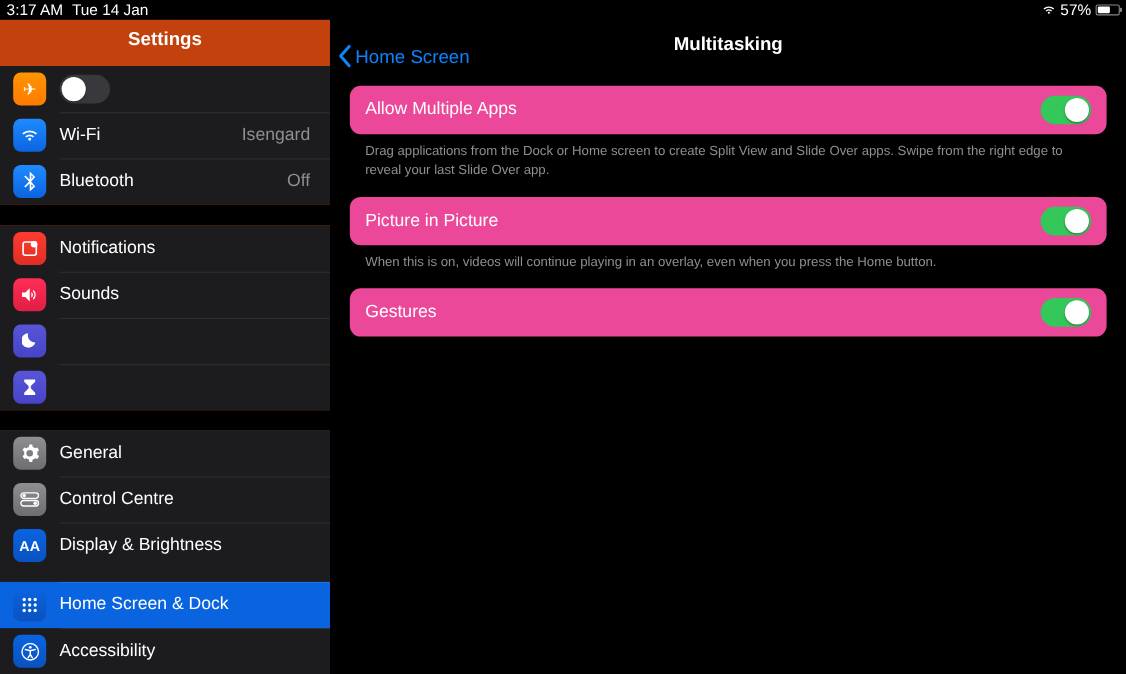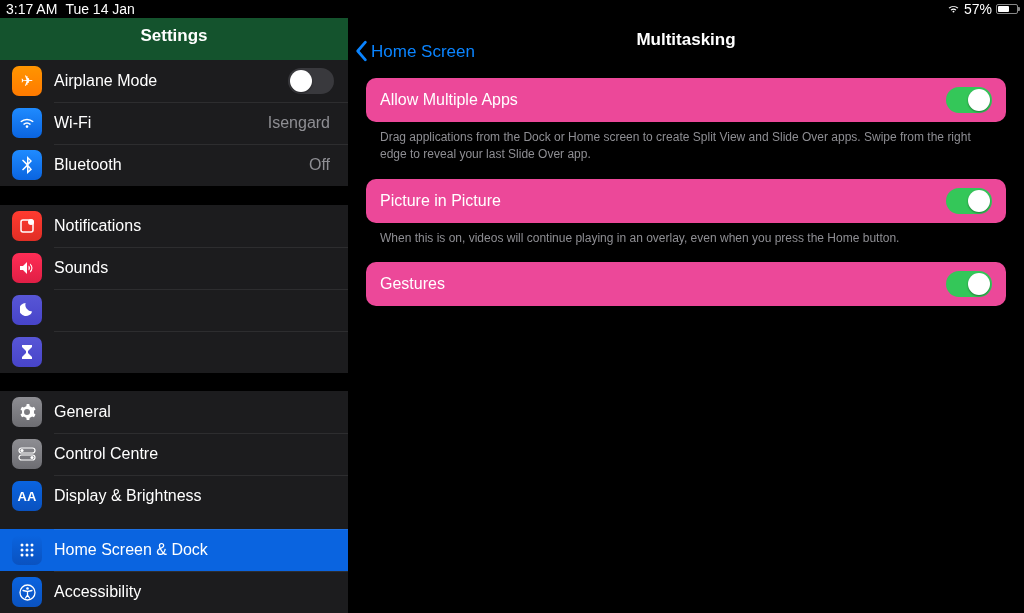--- a/index.html
+++ b/index.html
@@ -10,21 +10,21 @@
   .status-left { display: flex; gap: 8px; }
   .status-right { display: flex; align-items: center; gap: 4px; }
   .wifi-mini { width: 13px; height: 10px; }
   .battery { width: 22px; height: 10px; border: 1px solid #888; border-radius: 2px; position: relative; }
   .battery::after { content: ""; position: absolute; right: -3px; top: 2px; width: 2px; height: 4px; background: #888; border-radius: 0 1px 1px 0; }
   .battery-fill { position: absolute; left: 1px; top: 1px; bottom: 1px; width: 55%; background: #fff; border-radius: 1px; }
 
   .main { display: flex; height: 595px; }
 
   
-  .sidebar { width: 348px; background: #14532d; display: flex; flex-direction: column; overflow: hidden; }
+  .sidebar { width: 300px; background: #c2410c; display: flex; flex-direction: column; overflow: hidden; }
   .sidebar-title { text-align: center; font-size: 17px; font-weight: 600; padding: 8px 0 14px 0; }
   .group { background: #1c1c1e; }
   .spacer { height: 28px; background: #000; }
   .row { display: flex; align-items: center; height: 42px; padding: 0 14px 0 12px; position: relative; }
   .row + .row::before { content: ""; position: absolute; left: 54px; right: 0; top: 0; height: 1px; background: rgba(255,255,255,0.08); }
   .row.selected { background: #0a64e0; margin-top: 12px; }
   .row .icon { width: 30px; height: 30px; border-radius: 7px; margin-right: 12px; flex-shrink: 0; display: flex; align-items: center; justify-content: center; font-size: 15px; color: #fff; }
   .row .label { font-size: 16px; flex: 1; color: #fff; white-space: nowrap; }
   .row .value { font-size: 16px; color: #8e8e93; margin-right: 4px; }
   .row .toggle { width: 46px; height: 26px; border-radius: 13px; background: #39393d; position: relative; }
@@ -71,21 +71,20 @@
 </div>
 
 <div class="main">
 
   <div class="sidebar">
     <div class="sidebar-title">Settings</div>
 
     <div class="group">
       <div class="row">
         <div class="icon icon-orange">✈︎</div>
-        <div class="label">Airplane Mode</div>
         <div class="toggle">
             <div class="knob"></div>
           </div>
       </div>
       <div class="row">
         <div class="icon icon-blue">
           <svg width="18" height="14" viewBox="0 0 20 14">
               <path d="M10 12.5a1.5 1.5 0 110-3 1.5 1.5 0 010 3zM5.5 8a7 7 0 019 0l-1.3 1.3a5 5 0 00-6.4 0L5.5 8zM2.5 5a11.5 11.5 0 0115 0l-1.3 1.3a9.5 9.5 0 00-12.4 0L2.5 5z" fill="#fff"></path>
             </svg>
         </div>

